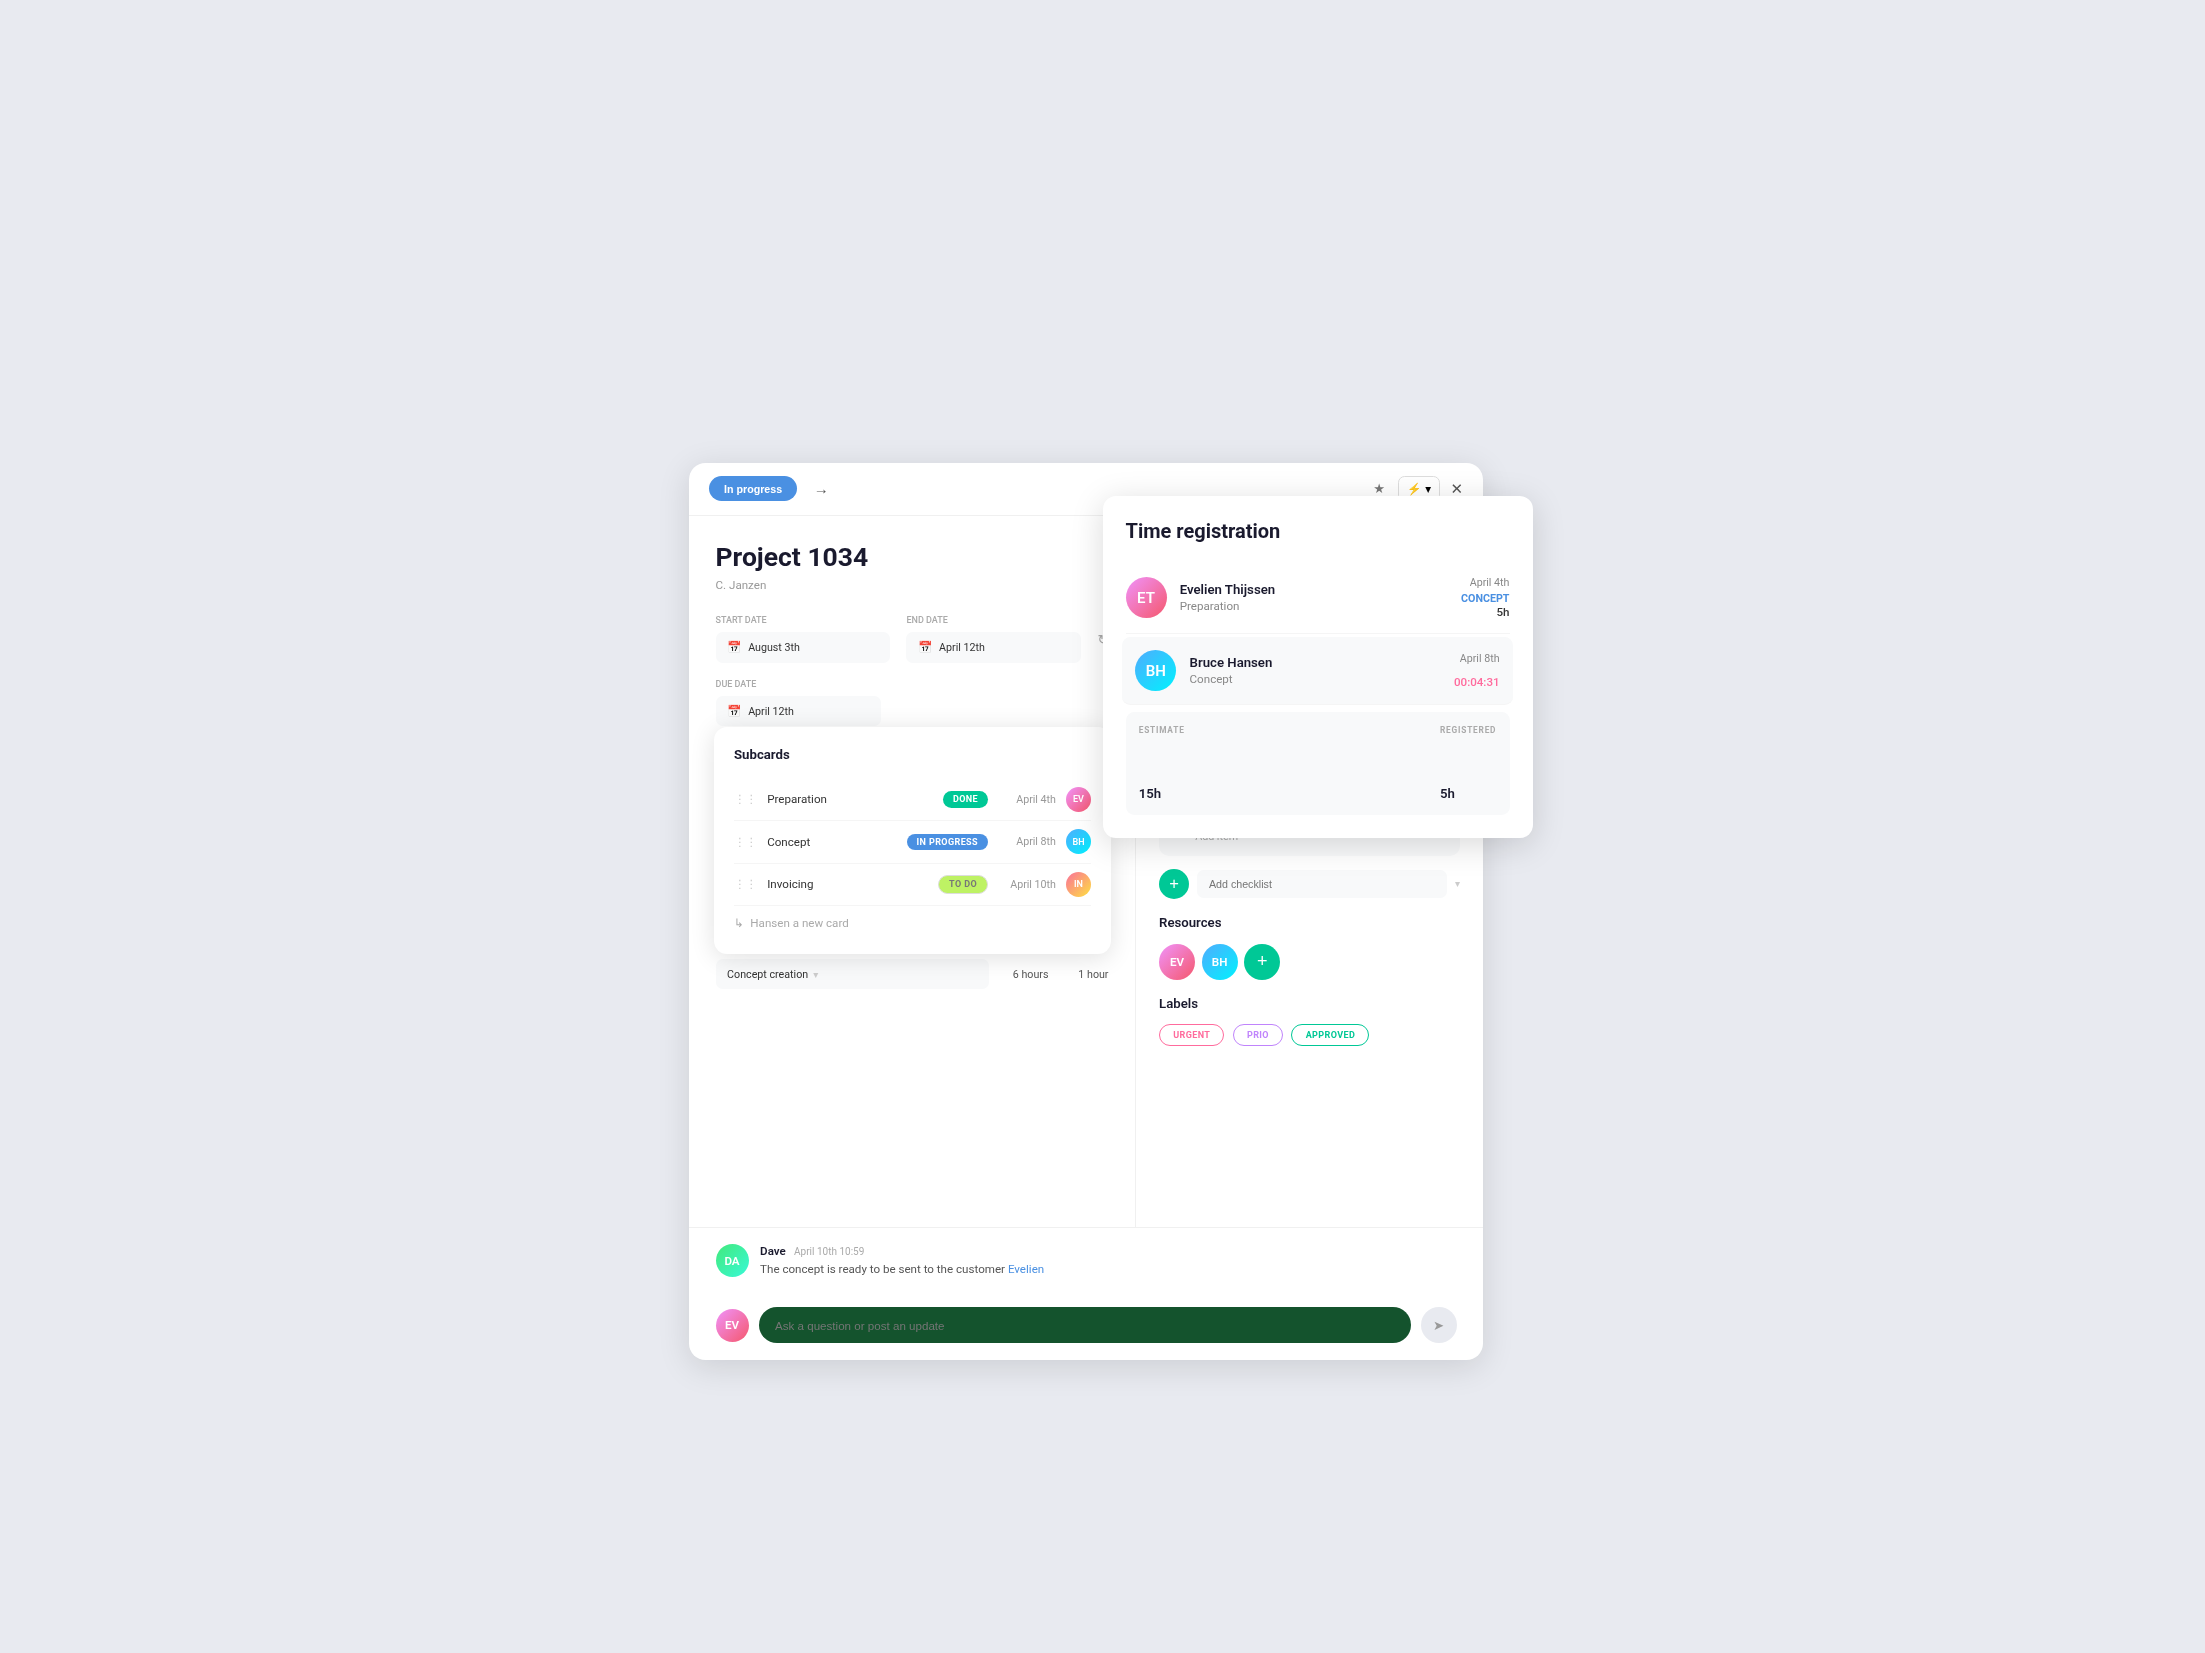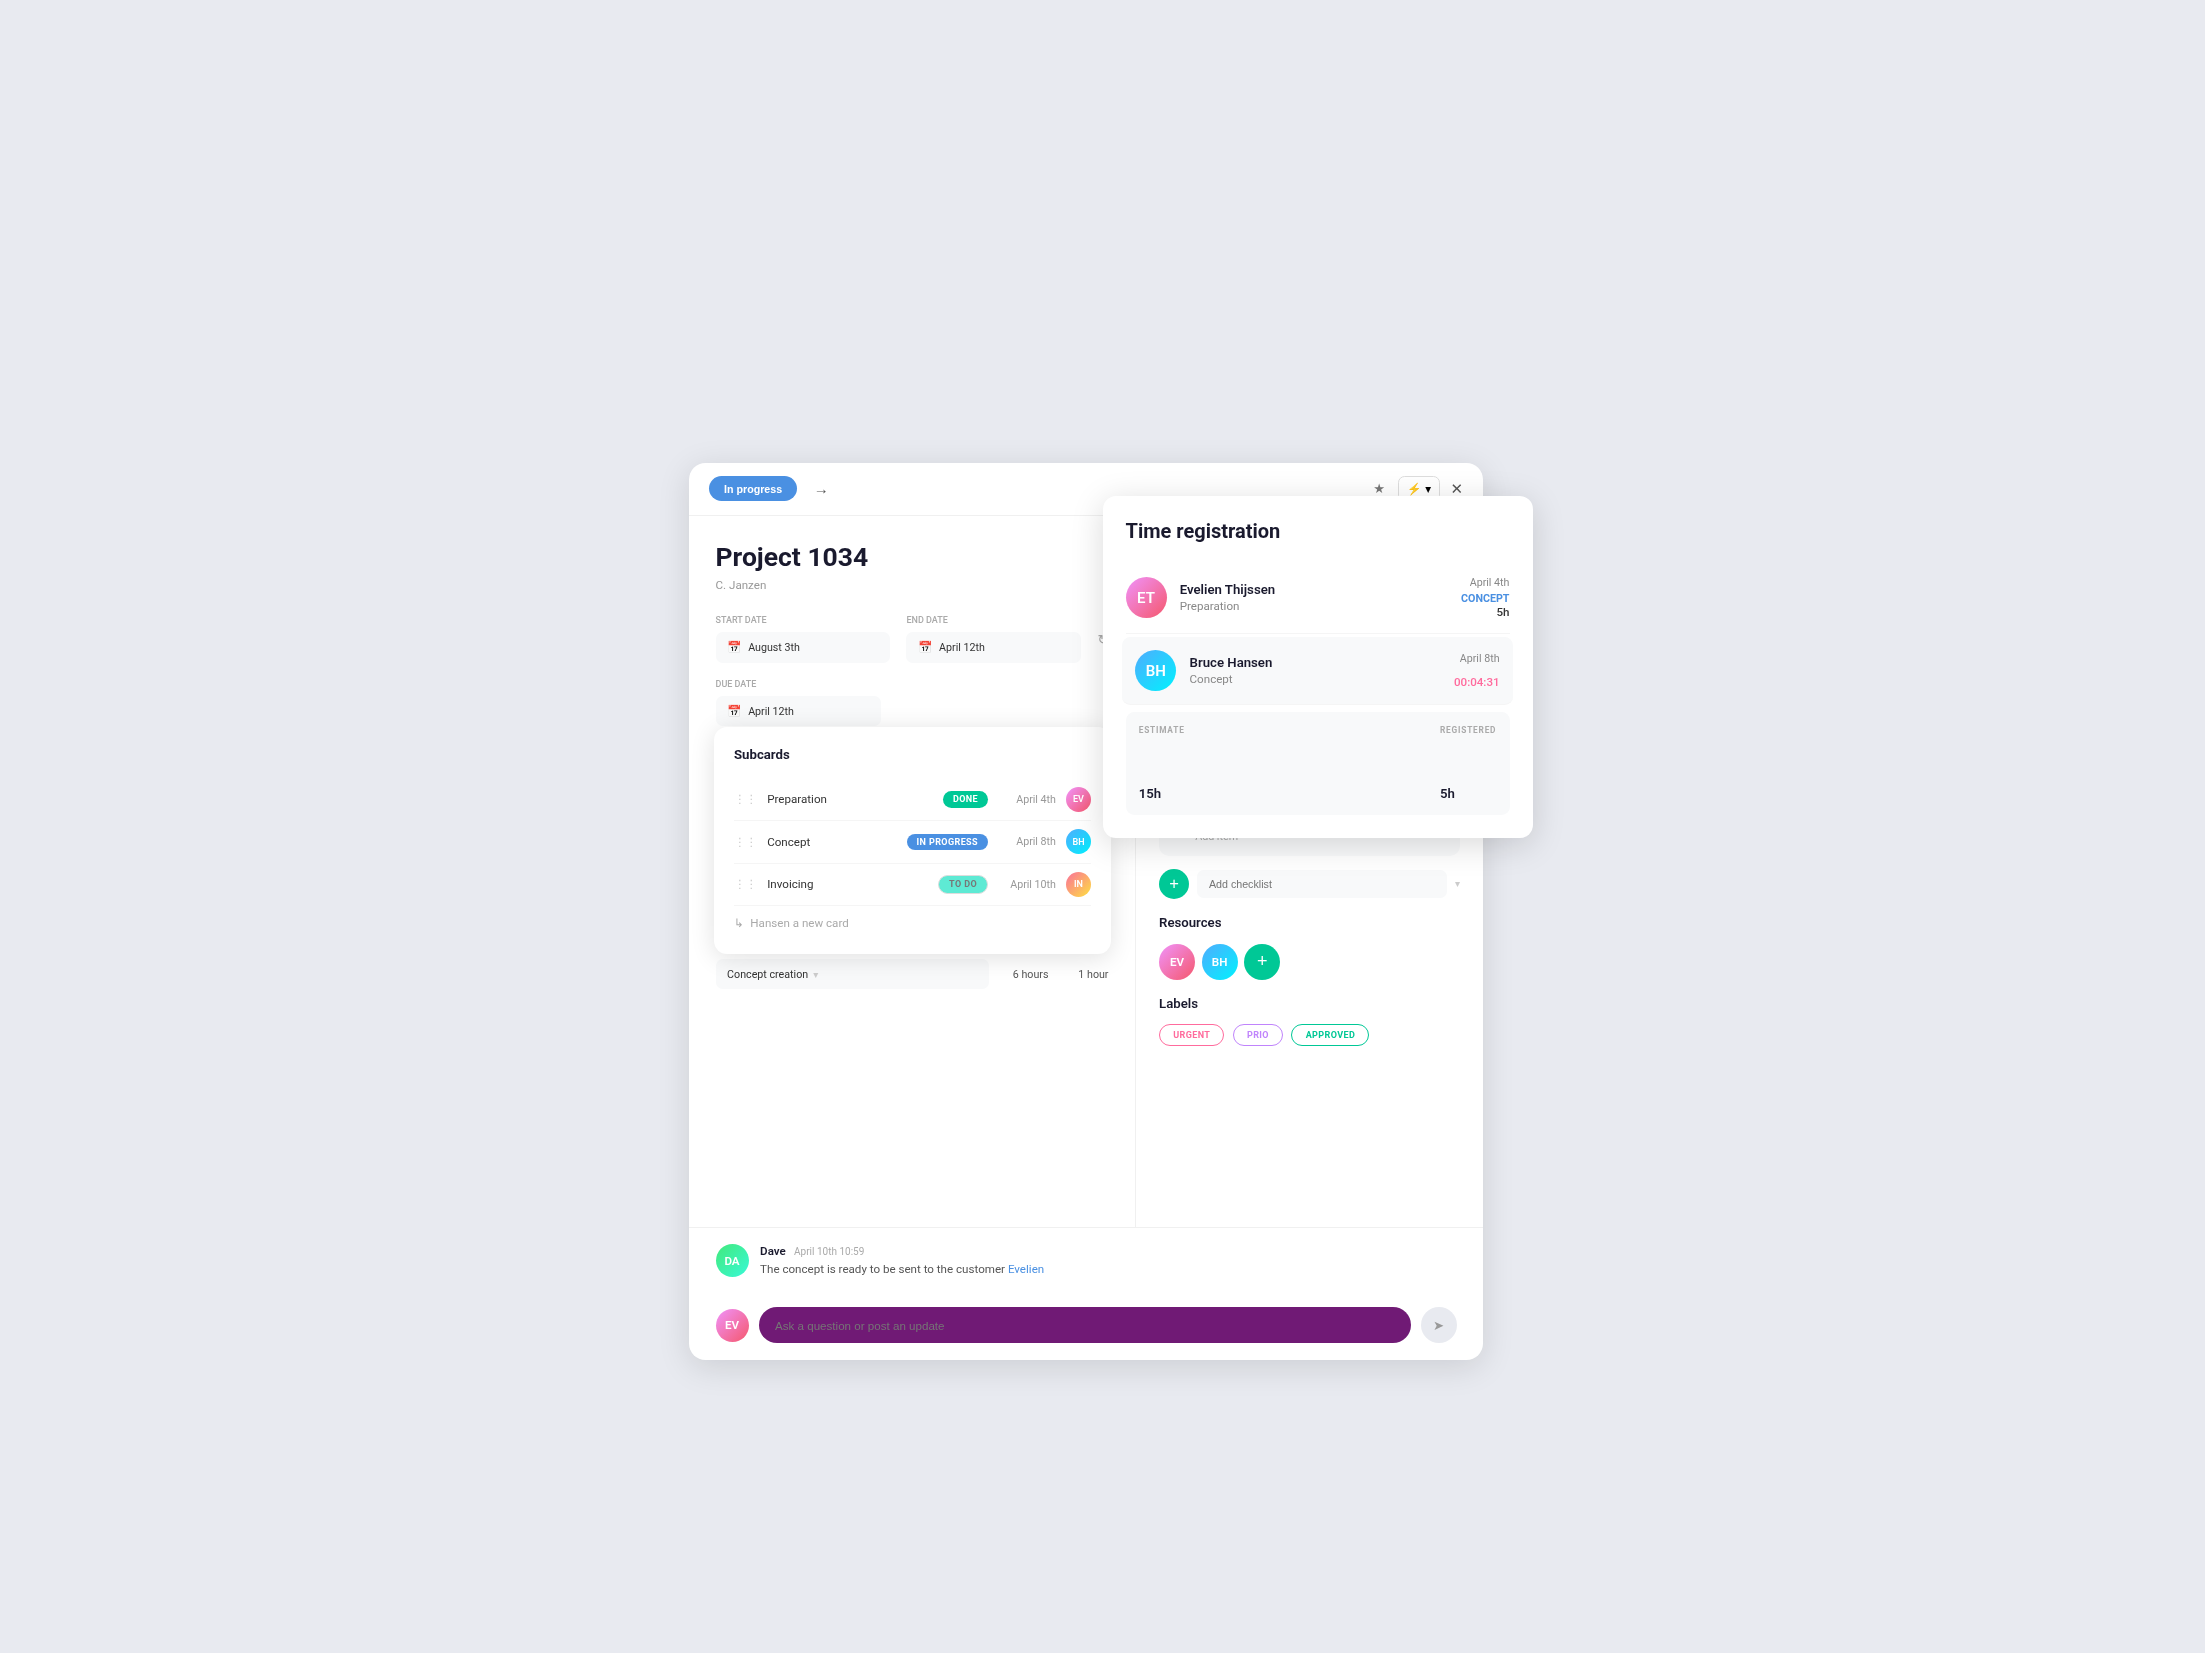--- a/index.html
+++ b/index.html
@@ -229,21 +229,21 @@
       background: #00c896;
       color: white;
     }
 
     .badge-in-progress {
       background: #4A90E2;
       color: white;
     }
 
     .badge-todo {
-      background: #5eead4;
+      background: #bef264;
       color: #777;
       border: 0.8px solid #ddd;
     }
 
     .subcard-date {
       font-size: 10.7px;
       color: #999;
       min-width: 58px;
       text-align: right;
     }
@@ -603,21 +603,21 @@
 
     .comment-input-row {
       display: flex;
       align-items: center;
       gap: 10px;
       padding: 0 26.5px 16.5px;
     }
 
     .comment-input {
       flex: 1;
-      background: #701a75;
+      background: #14532d;
       border: none;
       border-radius: 20.7px;
       padding: 11.6px 16.5px;
       font-size: 11.6px;
       color: #aaa;
       outline: none;
     }
 
     .send-btn {
       width: 36px;

